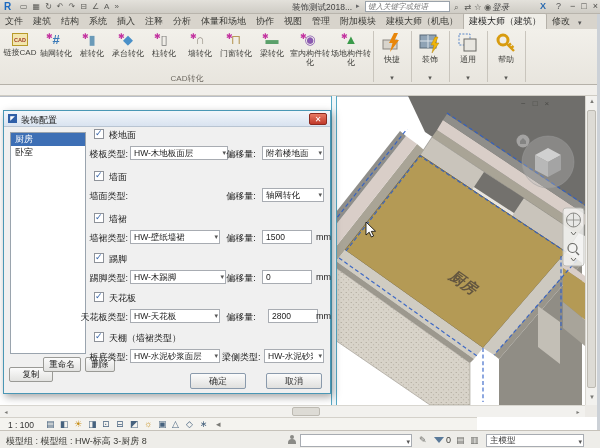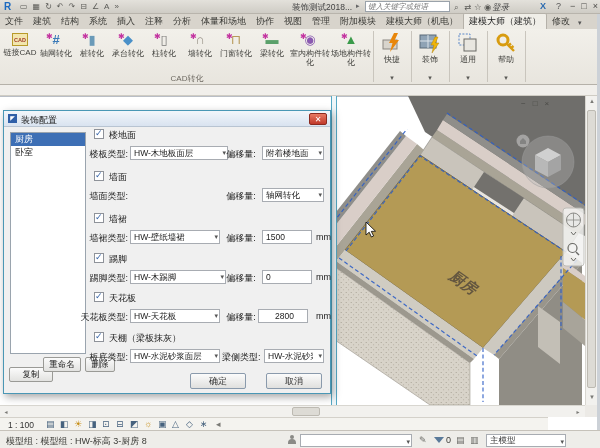--- a/index.html
+++ b/index.html
@@ -48,21 +48,21 @@
   .palette-edge { position:absolute; left:331px; top:96px; width:6px; height:309px; background:#eef6f9; border-left:1px solid #56a8c4; border-right:1px solid #56a8c4; z-index:2; }
   .vscroll { position:absolute; left:585px; top:96px; width:12px; height:309px; background:#f2f1ee; border-left:1px solid #d8d6d0; }
   .vscroll .thumb { position:absolute; left:1px; top:14px; width:9px; height:278px; background:#dddbd5; border:1px solid #bdbab2; border-radius:2px; }
   .sarr { position:absolute; font-size:6px; color:#7a7a76; width:12px; text-align:center; }
   .hscroll { position:absolute; left:0; top:405px; width:585px; height:12px; background:#f2f1ee; border-top:1px solid #d8d6d0; }
   .hscroll .thumb { position:absolute; left:292px; top:1px; width:28px; height:9px; background:#dddbd5; border:1px solid #bdbab2; border-radius:2px; }
   .scorner { position:absolute; left:585px; top:405px; width:12px; height:12px; background:#eceae6; }
   .frame-right { position:absolute; left:597px; top:14px; width:3px; height:434px; background:#ccd1d7; }
 
   
-  .vcb { position:absolute; left:0; top:417px; width:548px; height:13px; background:#f4f3ef; border-top:1px solid #d4d1ca; }
+  .vcb { position:absolute; left:0; top:417px; width:477px; height:13px; background:#f4f3ef; border-top:1px solid #d4d1ca; }
   .vcb .scale { position:absolute; left:8px; top:2px; font-size:8.5px; color:#333; }
   .vcb-ico { position:absolute; top:1px; font-size:9px; color:#46627e; }
 
   
   .statusbar { position:absolute; left:0; top:430px; width:600px; height:18px; background:#eeede9; border-top:1px solid #c6c2ba; }
   .sb-text { position:absolute; left:6px; top:4px; font-size:9px; color:#3a3a36; white-space:nowrap; }
   .person-icon { position:absolute; left:288px; top:4px; width:8px; height:9px; }
   .person-icon:before { content:""; position:absolute; left:2px; top:0; width:4px; height:4px; border-radius:50%; background:#8a8a86; }
   .person-icon:after { content:""; position:absolute; left:0; top:4px; width:8px; height:5px; border-radius:4px 4px 0 0; background:#8a8a86; }
   .sb-combo { position:absolute; top:3px; height:13px; background:#fff; border:1px solid #a8acb2; font-size:8.5px; line-height:11px; padding:0 3px; }
@@ -354,21 +354,21 @@
   <span class="sb-text">模型组 : 模型组 : HW-标高 3-厨房 8</span>
   <span class="person-icon"></span>
   <div class="sb-combo" style="left:300px;width:112px">
     <span class="ca">▾</span>
   </div>
   <span class="sb-ico" style="left:419px">✎</span>
   <span class="funnel"></span>
   <span class="sb-text" style="left:446px">0</span>
   <span class="sb-ico" style="left:456px">▤</span>
   <span class="sb-ico" style="left:470px">▥</span>
-  <div class="sb-combo" style="left:486px;width:80px">
+  <div class="sb-combo" style="left:486px;width:98px">
     <span>主模型</span>
     <span class="ca">▾</span>
   </div>
 
 </div>
 
 <div class="dialog">
   <div class="dlg-title">
     <span class="dlg-icon">◤</span>
     <span class="dlg-title-text">装饰配置</span>
@@ -457,29 +457,29 @@
       </span>
     <span class="cbl">天花板</span>
   </div>
   <div class="grp-row" style="top:198px">
     <span class="tl">天花板类型:</span>
     <span class="combo" style="left:126px;width:90px">
       <span class="cv">HW-天花板</span>
       <span class="ca">▾</span>
     </span>
     <span class="ol">偏移量:</span>
-    <input class="tinput" style="left: 254px; text-align: center;" value="2800">
+    <input class="tinput" style="left: 264px;" value="2800">
     <span class="mm">mm</span>
   </div>
 
   <div class="grp-cb" style="top:221px">
     <span class="cbx">
         <span class="tick">✓</span>
       </span>
-    <span class="cbl">天棚（梁板抹灰）</span>
+    <span class="cbl">天棚（墙裙类型）</span>
   </div>
   <div class="grp-row" style="top:238px">
     <span class="tl">板底类型:</span>
     <span class="combo" style="left:126px;width:90px">
       <span class="cv">HW-水泥砂浆面层</span>
       <span class="ca">▾</span>
     </span>
     <span class="ol">梁侧类型:</span>
     <span class="combo" style="left:260px;width:60px">
       <span class="cv">HW-水泥砂浆</span>

